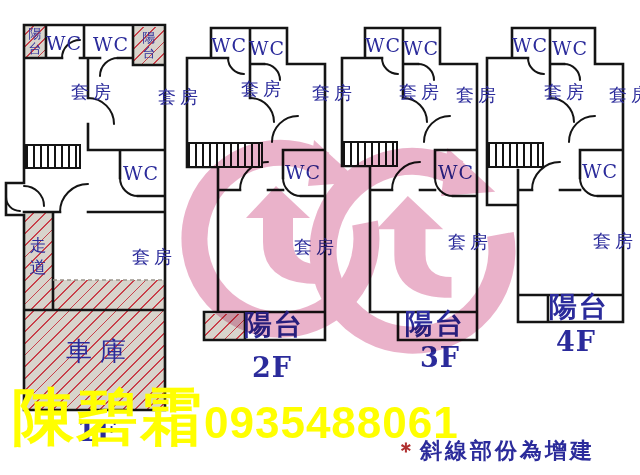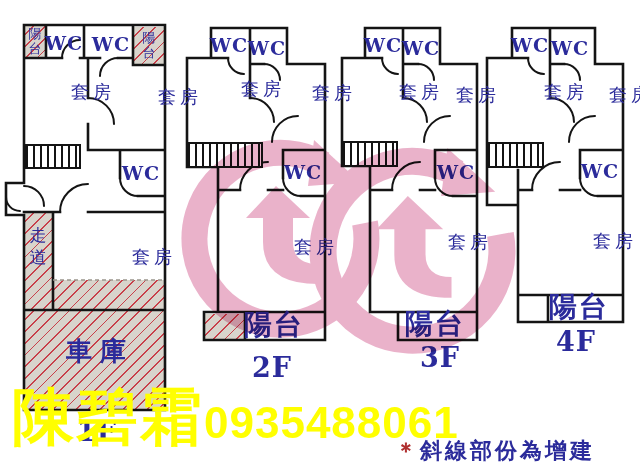--- a/index.html
+++ b/index.html
@@ -18,26 +18,26 @@
     position:absolute;box-sizing:border-box;border:2.4px solid #141414;
     background:repeating-linear-gradient(90deg,#141414 0 2px,#ffffff 2px 7px);
   }
   svg.plans,svg.wm{position:absolute;left:0;top:0;}
   svg.wm{mix-blend-mode:multiply;opacity:.55;pointer-events:none;}
   .lbl{
     position:absolute;transform:translate(-50%,-50%);
     color:#2b2b9b;white-space:nowrap;line-height:1;
   }
   .room{font-size:18px;letter-spacing:4px;margin-left:45px;}
-  .wc{font-size:19px;font-weight:bold;letter-spacing:1px;}
+  .wc{font-size:19px;font-weight:normal;letter-spacing:1px;}
   .vstack{width:15px;white-space:normal;word-break:break-all;text-align:center;
           font-size:13px;line-height:15px;letter-spacing:0;}
   .corr{width:18px;white-space:normal;word-break:break-all;text-align:center;
         font-size:17px;line-height:22px;}
-  .garage{font-size:26px;font-weight:bold;letter-spacing:8px;}
+  .garage{font-size:26px;font-weight:normal;letter-spacing:8px;}
   .blabel{font-size:28px;font-weight:bold;letter-spacing:2px;}
   .flabel{font-size:27px;font-weight:bold;letter-spacing:1px;}
   #agent-line{
     position:absolute;left:12px;top:386px;z-index:9;color:#ffff00;
     white-space:nowrap;line-height:1;font-weight:bold;
   }
   #agent-name{font-size:62px;letter-spacing:2px;font-family:"DejaVu Serif",serif;}
   #agent-phone{font-size:44px;letter-spacing:1px;font-family:"Liberation Sans","DejaVu Sans",sans-serif;font-weight:700;}
   #note-line{
     position:absolute;left:395px;top:438px;z-index:8;
@@ -134,21 +134,21 @@
   <div class="stairs" style="left:341px;top:141px;width:57px;height:26px;"></div>
   <div class="stairs" style="left:486px;top:142px;width:58px;height:26px;"></div>
 
   <div class="lbl vstack" style="left:35px;top:41px;">陽台</div>
   <div class="lbl wc" style="left:64px;top:43px;">WC</div>
   <div class="lbl wc" style="left:111px;top:44px;">WC</div>
   <div class="lbl vstack" style="left:149px;top:45px;">陽台</div>
   <div class="lbl room" style="left:48px;top:92px;">套房</div>
   <div class="lbl room" style="left:135px;top:97px;">套房</div>
   <div class="lbl wc" style="left:141px;top:173px;">WC</div>
-  <div class="lbl corr" style="left:38px;top:246px;">走道</div>
+  <div class="lbl corr" style="left:38px;top:256px;">走道</div>
   <div class="lbl room" style="left:109px;top:257px;">套房</div>
   <div class="lbl garage" style="left:100px;top:351px;">車庫</div>
   <div class="lbl flabel" style="left:97px;top:431px;">1F</div>
 
   <div class="lbl wc" style="left:229px;top:45px;">WC</div>
   <div class="lbl wc" style="left:267px;top:48px;">WC</div>
   <div class="lbl room" style="left:218px;top:89px;">套房</div>
   <div class="lbl room" style="left:289px;top:93px;">套房</div>
   <div class="lbl wc" style="left:303px;top:172px;">WC</div>
   <div class="lbl room" style="left:271px;top:247px;">套房</div>

